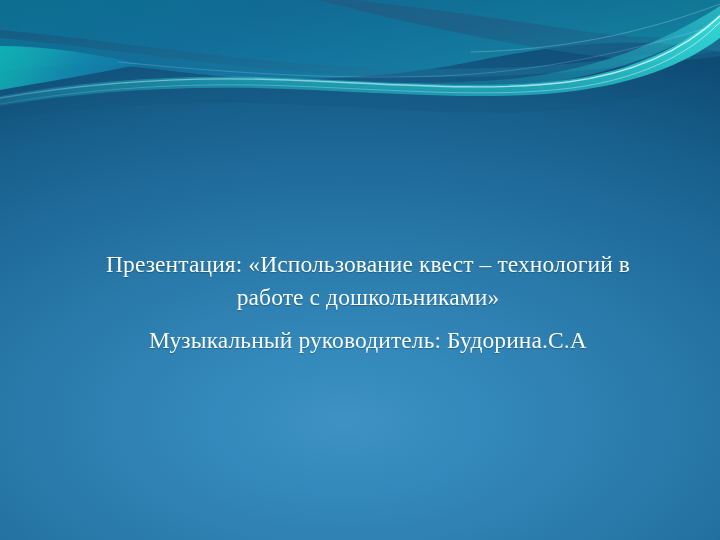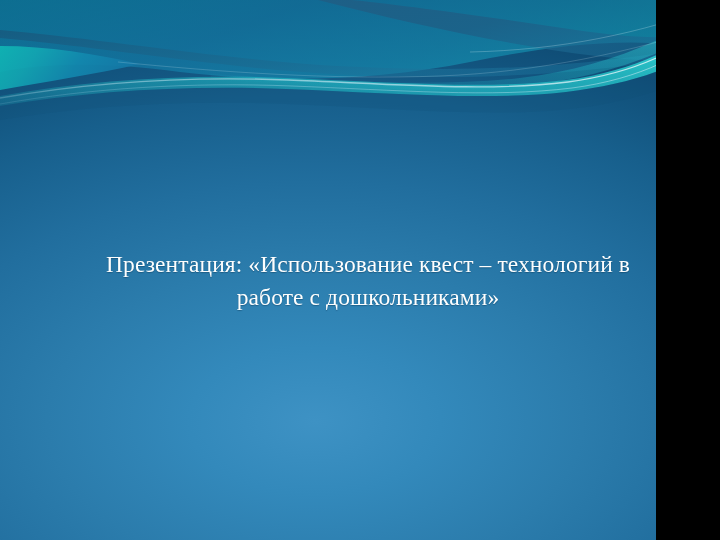--- a/index.html
+++ b/index.html
@@ -3,21 +3,21 @@
 <meta charset="utf-8">
 <style>
   html, body {
     margin: 0;
     padding: 0;
     background: #000;
   }
 
   #slide {
     position: relative;
-    width: 656px;
+    width: 720px;
     height: 540px;
     overflow: hidden;
     font-family: "Liberation Serif", "DejaVu Serif", serif;
     
     background:
       radial-gradient(120% 85% at 48% 78%,
         #3E92C4 0%,
         #3389BB 16%,
         #2B7CAC 34%,
         #216E9E 52%,
@@ -176,15 +176,16 @@
              C390,93 486,101 566,92
              C634,84 682,66 720,38
              L720,62
              C676,88 626,104 560,110
              C482,117 388,108 286,104
              C186,100 90,105 0,120 Z" fill="#0E4E74" opacity="0.18"></path>
   </svg>
 
   <div id="text-block">
     <p class="para" id="para-title">Презентация: «Использование квест – технологий в работе с дошкольниками»</p>
+    <p class="para" id="para-author">Музыкальный руководитель: Будорина.С.А</p>
   </div>
 
 </div>
 
 </body></html>

